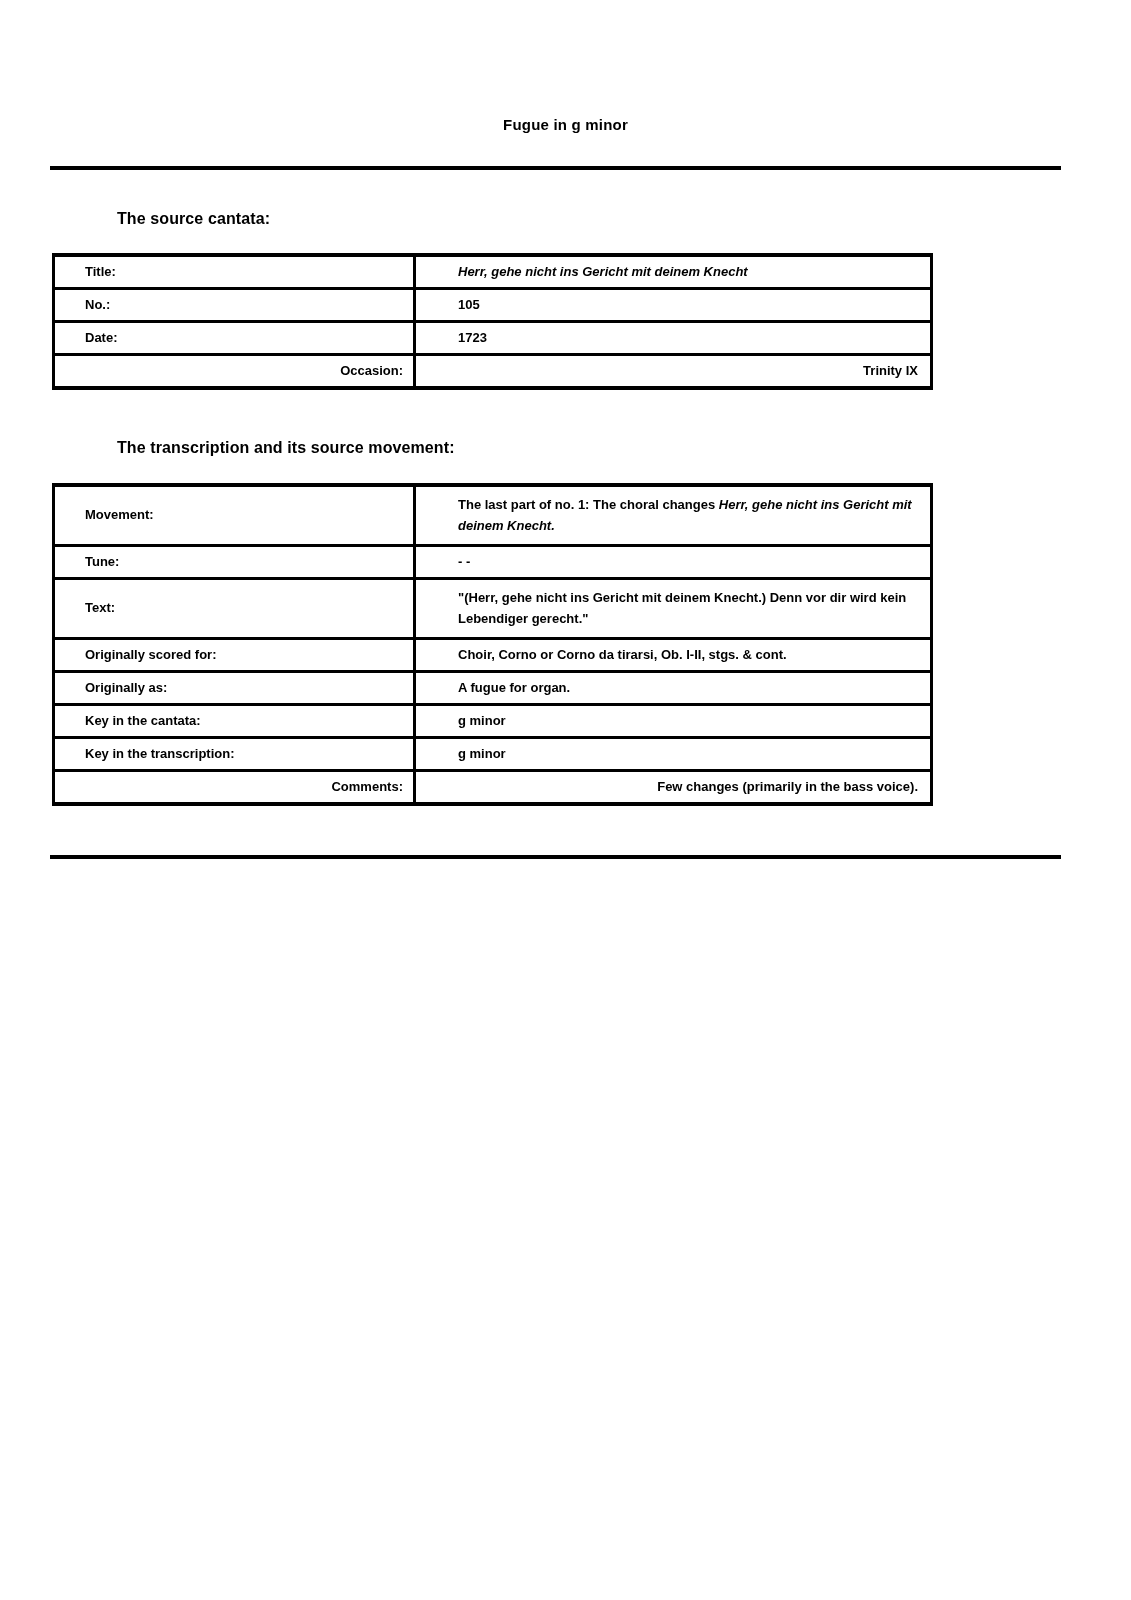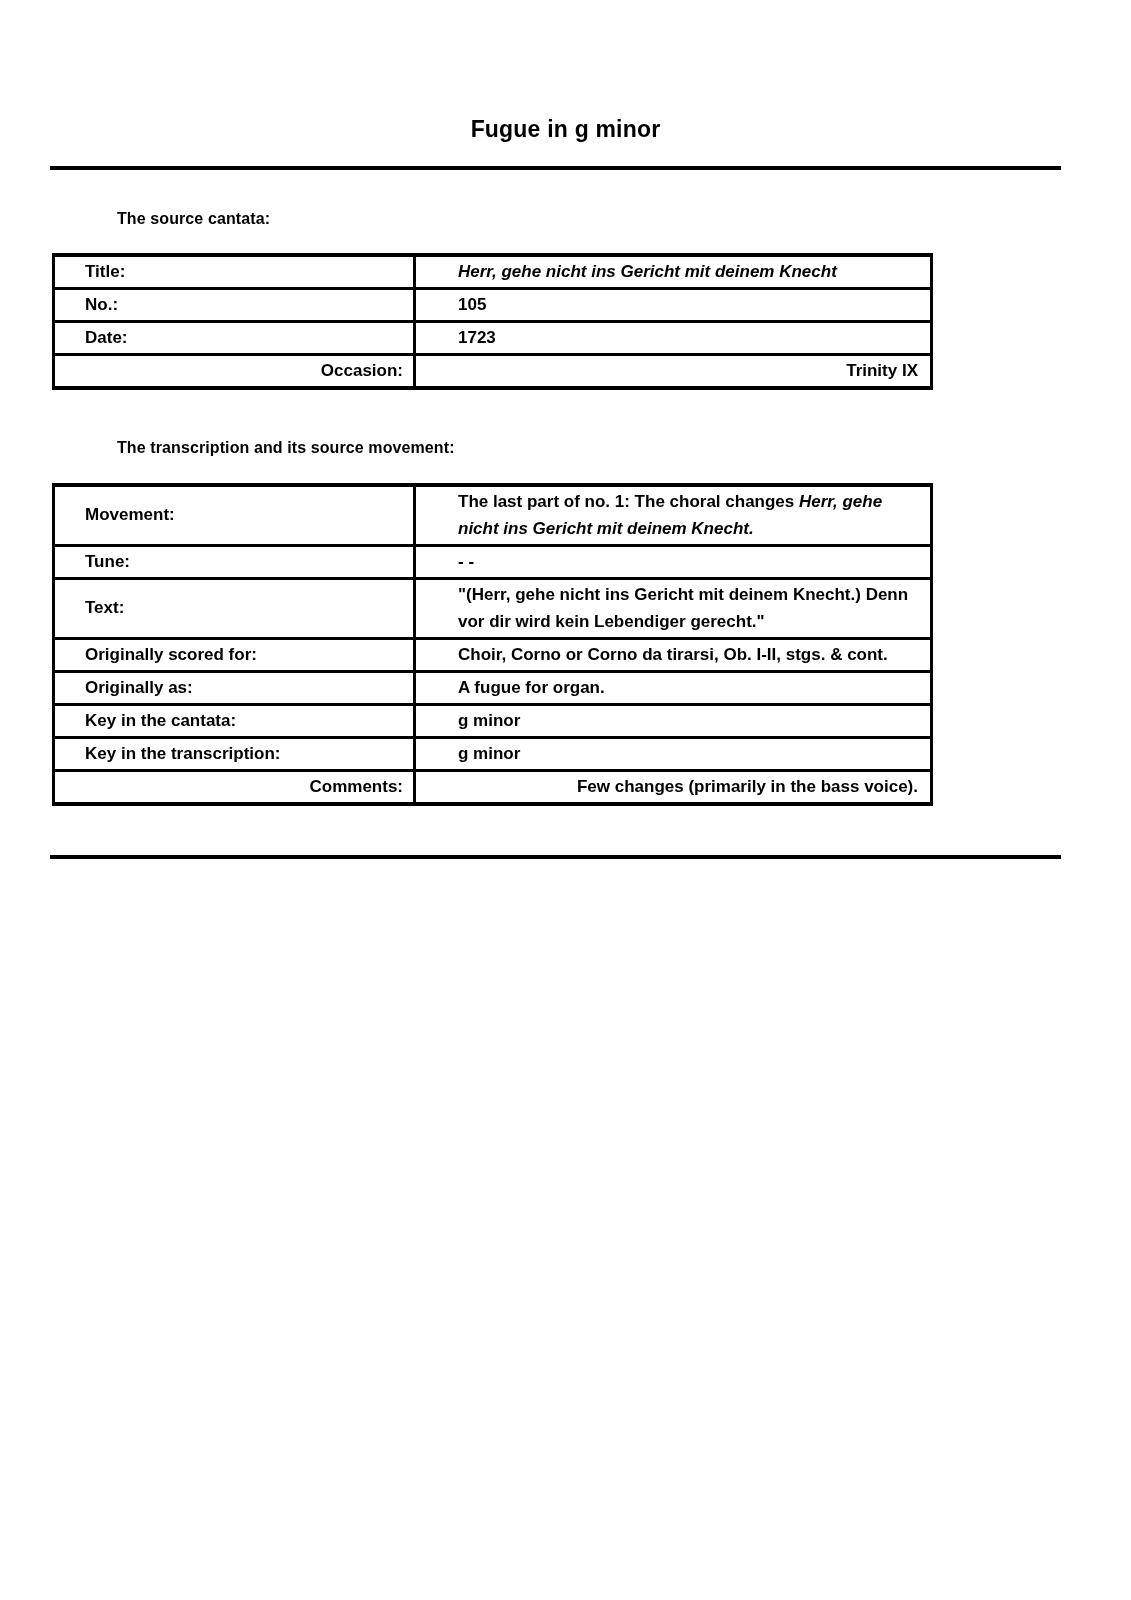--- a/index.html
+++ b/index.html
@@ -25,21 +25,21 @@
     overflow: hidden;
   }
 
   
   .doc-title {
     position: absolute;
     left: 0;
     top: 116px;
     width: 1131px;
     text-align: center;
-    font-size: 23px;
+    font-size: 15px;
     font-weight: bold;
     letter-spacing: 0.2px;
   }
 
   
   .rule {
     position: absolute;
     left: 50px;
     width: 1011px;
     height: 4px;
@@ -80,21 +80,21 @@
     left: 52px;
     top: 483px;
     width: 881px;
   }
 
   .meta-table td {
     border-top: 3px solid #000;
     border-bottom: 3px solid #000;
     padding: 0;
     vertical-align: middle;
-    font-size: 17px;
+    font-size: 13px;
     font-weight: bold;
     line-height: 1.55;
   }
   .meta-table tr:first-child td { border-top: none; }
   .meta-table tr:last-child  td { border-bottom: none; text-align: right; }
 
   td.cell-label {
     width: 318px;
     border-right: 3px solid #000;
     padding: 0 10px 0 30px;

